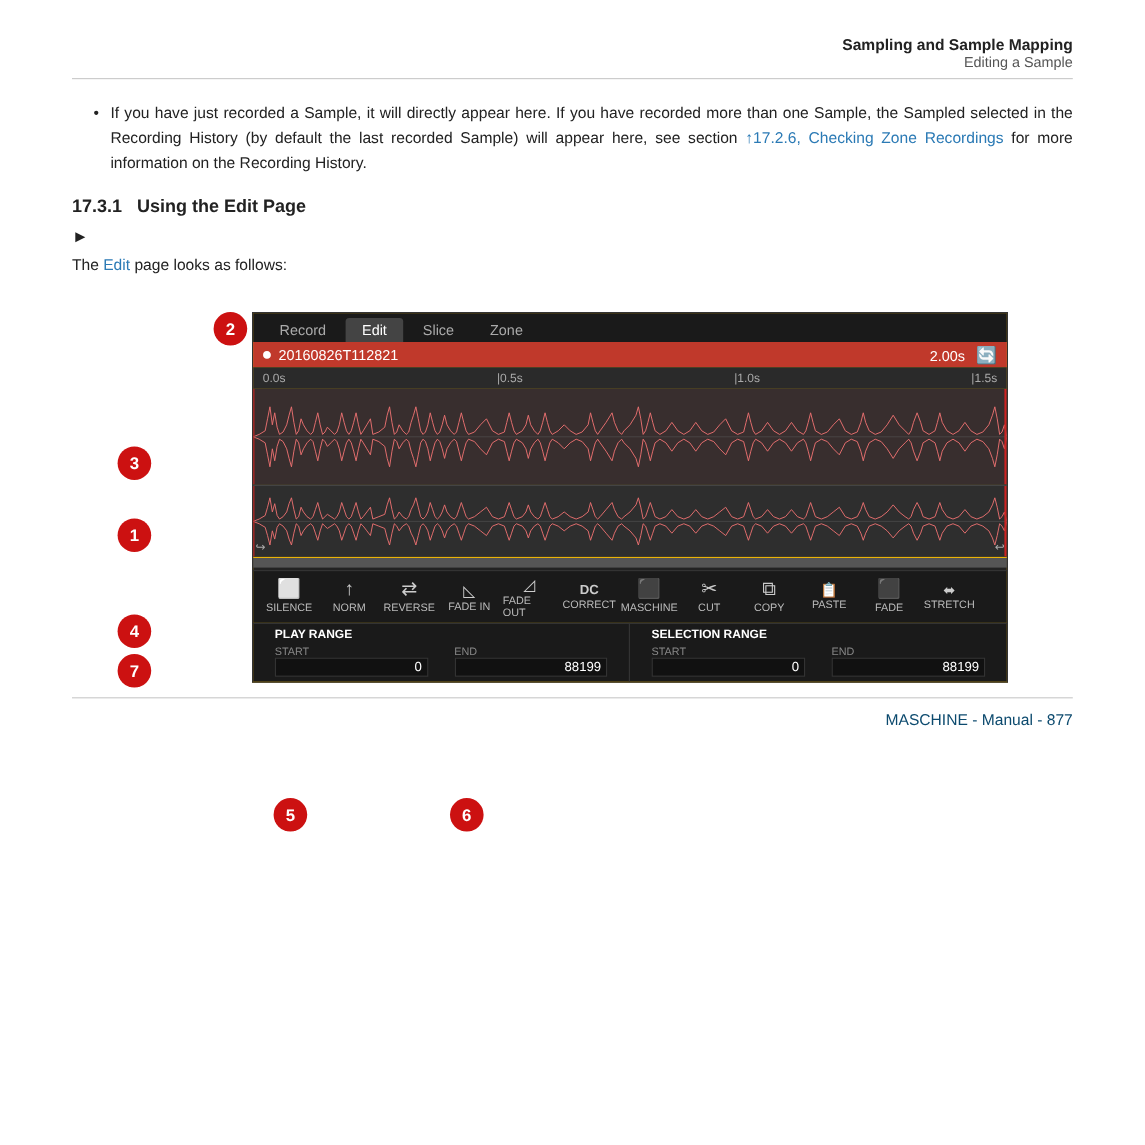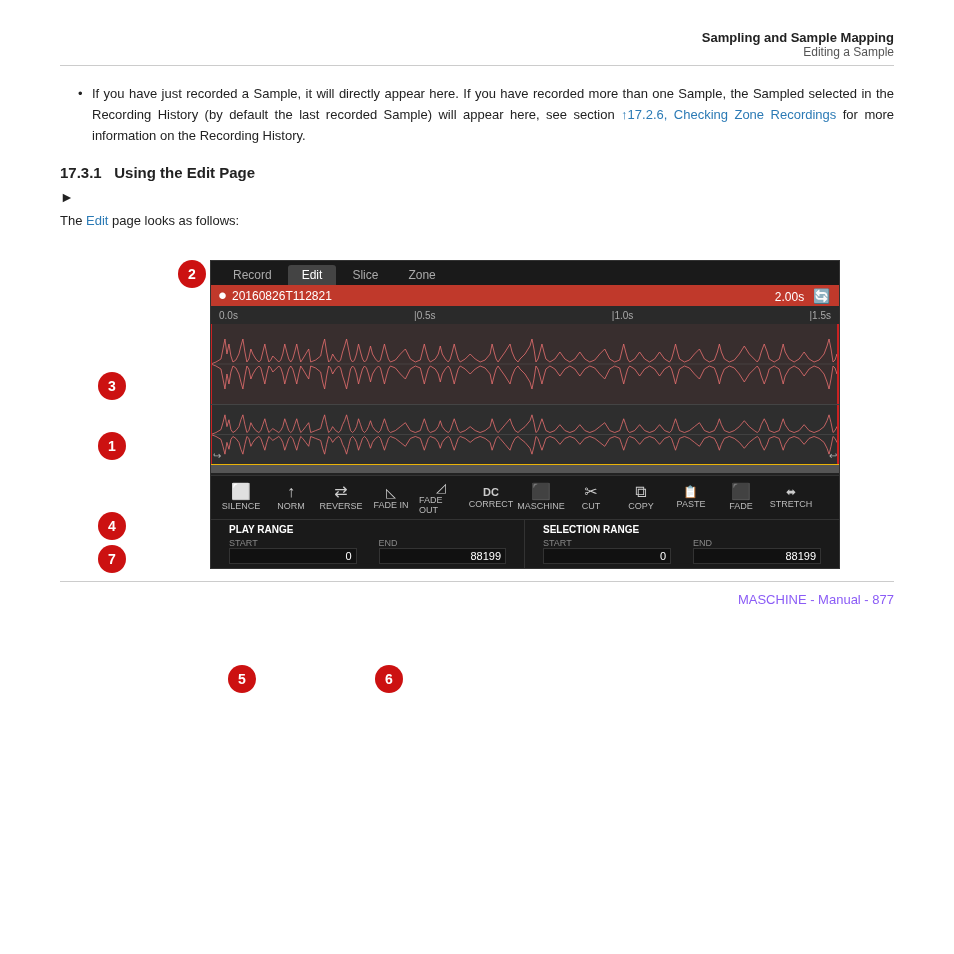--- a/index.html
+++ b/index.html
@@ -238,21 +238,21 @@
     }
     .footer-line {
       border-top: 1px solid #ccc;
       padding-top: 10px;
       margin-top: 12px;
       display: flex;
       justify-content: flex-end;
     }
     .footer-text {
       font-size: 13px;
-      color: #8b5cf6;
+      color: #0c4a6e;
     }
   </style>
 </head>
 <body>
 
 <div class="page">
 
   <div class="header">
     <div class="header-title">Sampling and Sample Mapping</div>
     <div class="header-sub">Editing a Sample</div>

